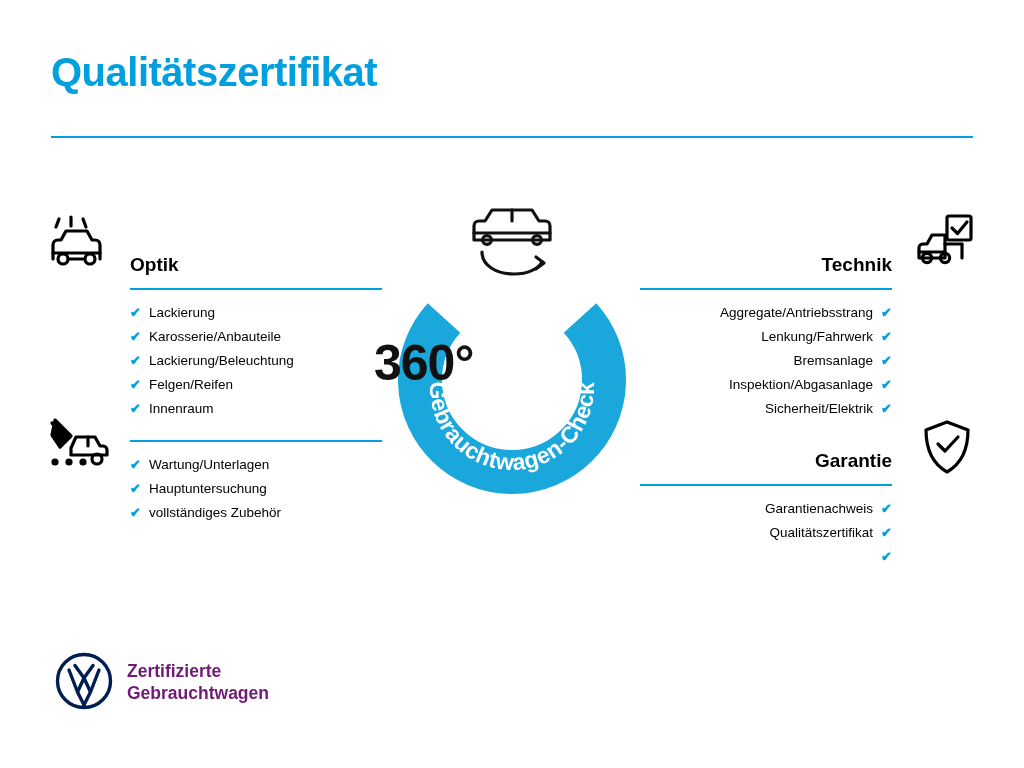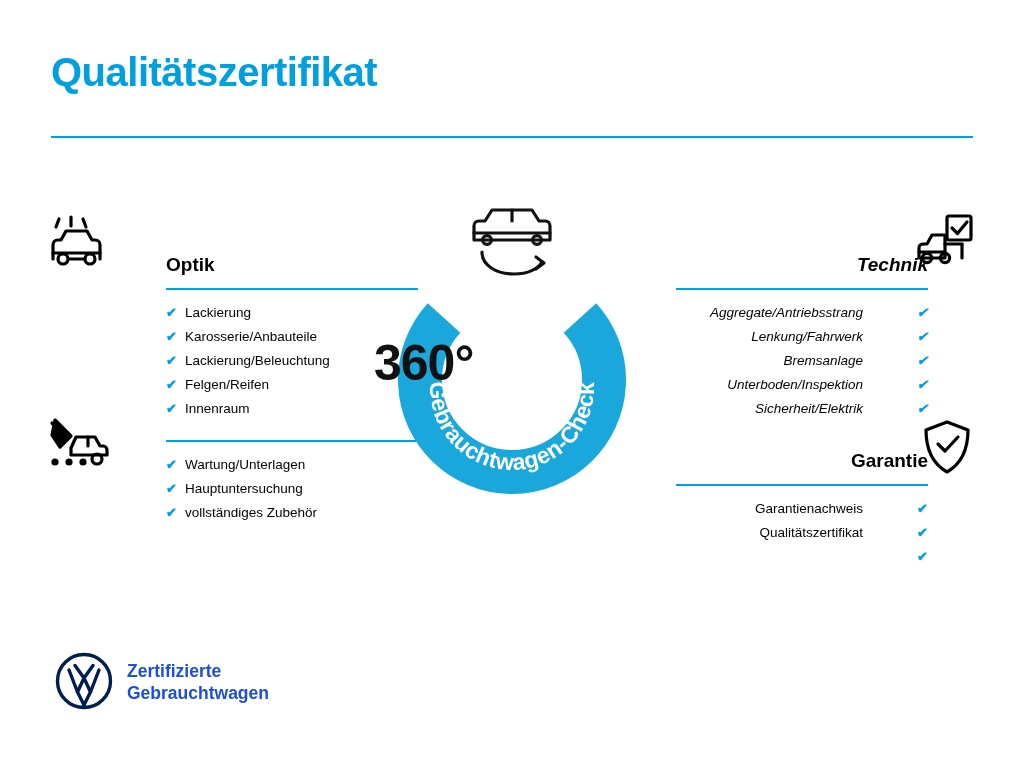--- a/index.html
+++ b/index.html
@@ -32,21 +32,20 @@
     left: 51px;
     top: 136px;
     width: 922px;
     height: 2px;
     background: #00A0DE;
   }
 
   
   .quad {
     position: absolute;
-    margin-left: 36px;
   }
   .quad-head {
     display: flex;
     align-items: flex-end;
     height: 44px;
   }
   .quad-left .quad-head { justify-content: flex-start; }
   .quad-right .quad-head { justify-content: flex-end; }
 
   .quad-title {
@@ -66,34 +65,34 @@
   .items { margin-top: 11px; }
   .item {
     display: flex;
     align-items: baseline;
     font-size: 13.5px;
     color: #000000;
     line-height: 24px;
     white-space: nowrap;
   }
   .quad-left .item { justify-content: flex-start; }
-  .quad-right .item { justify-content: flex-end; gap: 46px; }
+  .quad-right .item { justify-content: flex-end; }
   .check {
     color: #00A0DE;
     font-size: 13px;
     font-weight: bold;
     line-height: 24px;
   }
   .quad-left .check { margin-right: 8px; }
   .quad-right .check { margin-left: 8px; }
 
   
   #quad-optik    { left: 130px; top: 232px; width: 252px; }
   #quad-wartung  { left: 130px; top: 428px; width: 252px; }
-  #quad-technik  { left: 640px; top: 232px; width: 252px; font-style: italic; }
+  #quad-technik  { left: 640px; top: 232px; width: 252px; }
   #quad-garantie { left: 640px; top: 428px; width: 252px; }
 
   
   .icon-box { position: absolute; }
   #icon-optik    { left: 47px;  top: 215px; }
   #icon-wartung  { left: 47px;  top: 415px; }
   #icon-technik  { left: 916px; top: 213px; }
   #icon-garantie { left: 921px; top: 418px; }
 
   
@@ -126,21 +125,21 @@
     left: 78px;
     top: 0px;
   }
 
   
   #footer { position: absolute; left: 55px; top: 652px; display: flex; align-items: center; }
   .vw-logo { margin-right: 14px; }
   .footer-text {
     font-size: 17.5px;
     font-weight: bold;
-    color: #1d4ed8;
+    color: #701a75;
     line-height: 1.25;
   }
   .footer-text div { white-space: nowrap; }
 </style>
 </head>
 <body>
 
 <div id="page">
 
   <div class="title">Qualitätszertifikat</div>
@@ -259,21 +258,21 @@
       </div>
       <div class="item">
         <span>Lenkung/Fahrwerk</span>
         <span class="check">✔</span>
       </div>
       <div class="item">
         <span>Bremsanlage</span>
         <span class="check">✔</span>
       </div>
       <div class="item">
-        <span>Unterboden/Inspektion</span>
+        <span>Inspektion/Abgasanlage</span>
         <span class="check">✔</span>
       </div>
       <div class="item">
         <span>Sicherheit/Elektrik</span>
         <span class="check">✔</span>
       </div>
     </div>
   </div>
 
   <div class="quad quad-right" id="quad-garantie">

